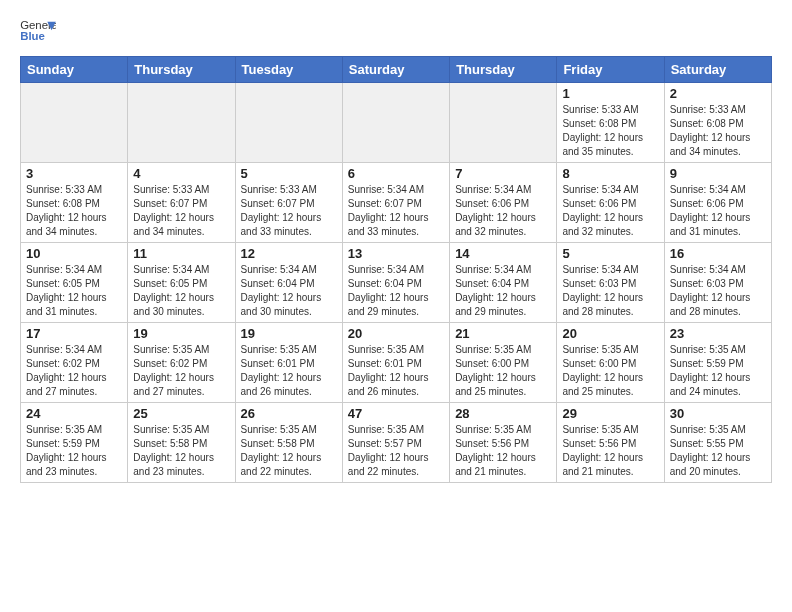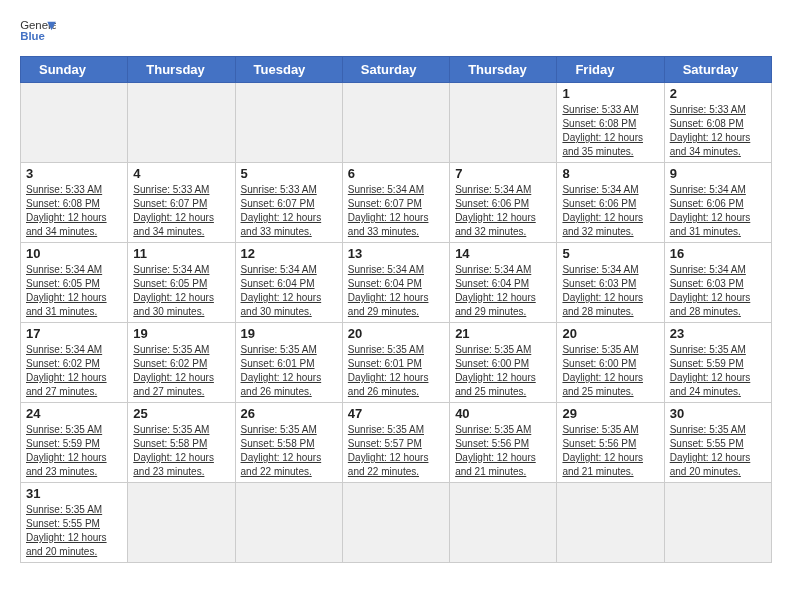--- a/index.html
+++ b/index.html
@@ -43,21 +43,21 @@
     }
     .calendar {
       width: 100%;
       border-collapse: collapse;
       table-layout: fixed;
     }
     .calendar th {
       background: #4472C4;
       color: #fff;
       text-align: left;
-      padding: 5px 18px;
+      padding: 5px 6px;
       font-size: 13px;
       font-weight: bold;
       border: 1px solid #3a62b0;
     }
     .calendar td {
       border: 1px solid #ccc;
       vertical-align: top;
       padding: 3px 5px;
       font-size: 10.5px;
       color: #333;
@@ -74,21 +74,20 @@
       font-size: 13px;
       font-weight: bold;
       color: #222;
       display: block;
       margin-bottom: 2px;
     }
     .day-info {
       font-size: 10px;
       color: #333;
       line-height: 1.4;
-      text-decoration: underline;
     }
   </style>
 </head>
 <body>
 
 <div class="page">
   <div class="header">
     <div class="logo">
       <svg class="logo-icon" viewBox="0 0 50 42" xmlns="http://www.w3.org/2000/svg">
         <text x="0" y="18" font-size="16" font-family="Arial" fill="#333" font-weight="normal">General</text>
@@ -312,51 +311,36 @@
 and 22 minutes.</div>
           </td>
           <td>
             <span class="day-num">47</span>
             <div class="day-info" style="white-space: pre-line;">Sunrise: 5:35 AM
 Sunset: 5:57 PM
 Daylight: 12 hours
 and 22 minutes.</div>
           </td>
           <td>
-            <span class="day-num">40</span>
+            <span class="day-num">28</span>
             <div class="day-info" style="white-space: pre-line;">Sunrise: 5:35 AM
 Sunset: 5:56 PM
 Daylight: 12 hours
 and 21 minutes.</div>
           </td>
           <td>
             <span class="day-num">29</span>
             <div class="day-info" style="white-space: pre-line;">Sunrise: 5:35 AM
 Sunset: 5:56 PM
 Daylight: 12 hours
 and 21 minutes.</div>
           </td>
           <td>
             <span class="day-num">30</span>
             <div class="day-info" style="white-space: pre-line;">Sunrise: 5:35 AM
 Sunset: 5:55 PM
 Daylight: 12 hours
 and 20 minutes.</div>
           </td>
-        </tr>
-        <tr>
-          <td class="last-row">
-            <span class="day-num">31</span>
-            <div class="day-info" style="white-space: pre-line;">Sunrise: 5:35 AM
-Sunset: 5:55 PM
-Daylight: 12 hours
-and 20 minutes.</div>
-          </td>
-          <td class="empty last-row"></td>
-          <td class="empty last-row"></td>
-          <td class="empty last-row"></td>
-          <td class="empty last-row"></td>
-          <td class="empty last-row"></td>
-          <td class="empty last-row"></td>
         </tr>
       </tbody>
   </table>
 </div>
 
 </body></html>

